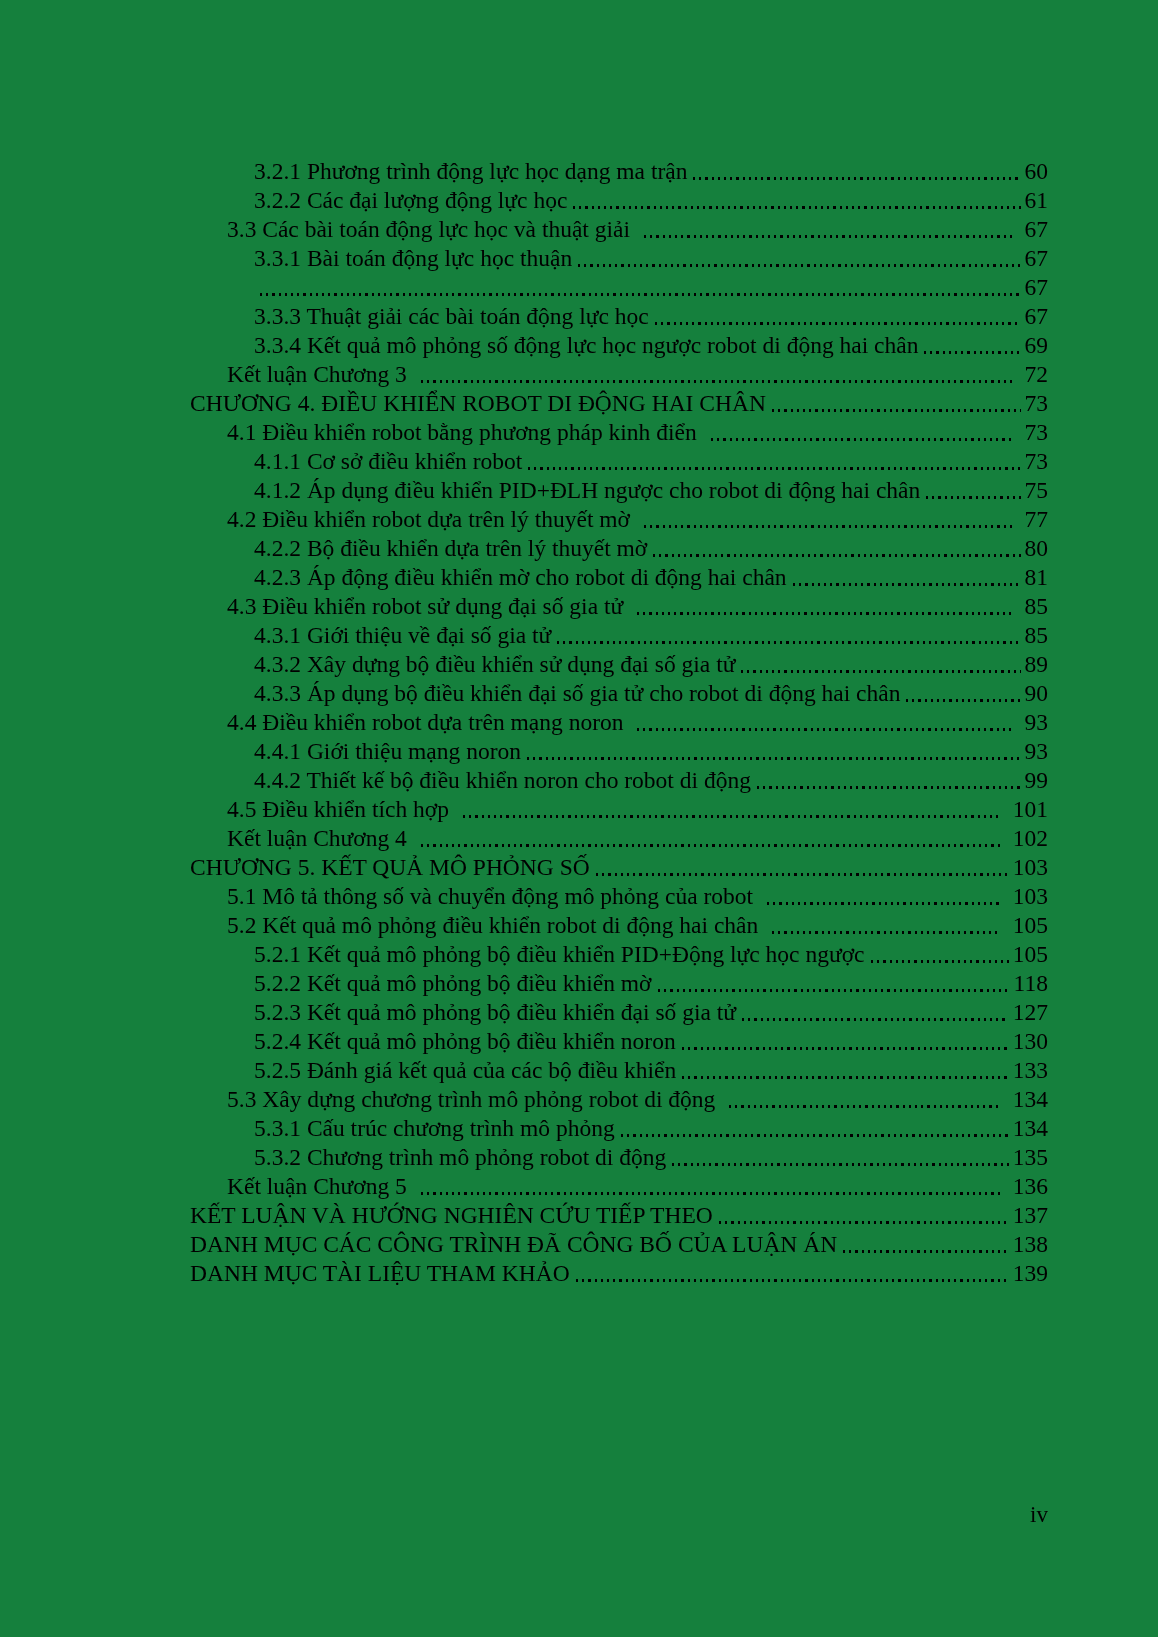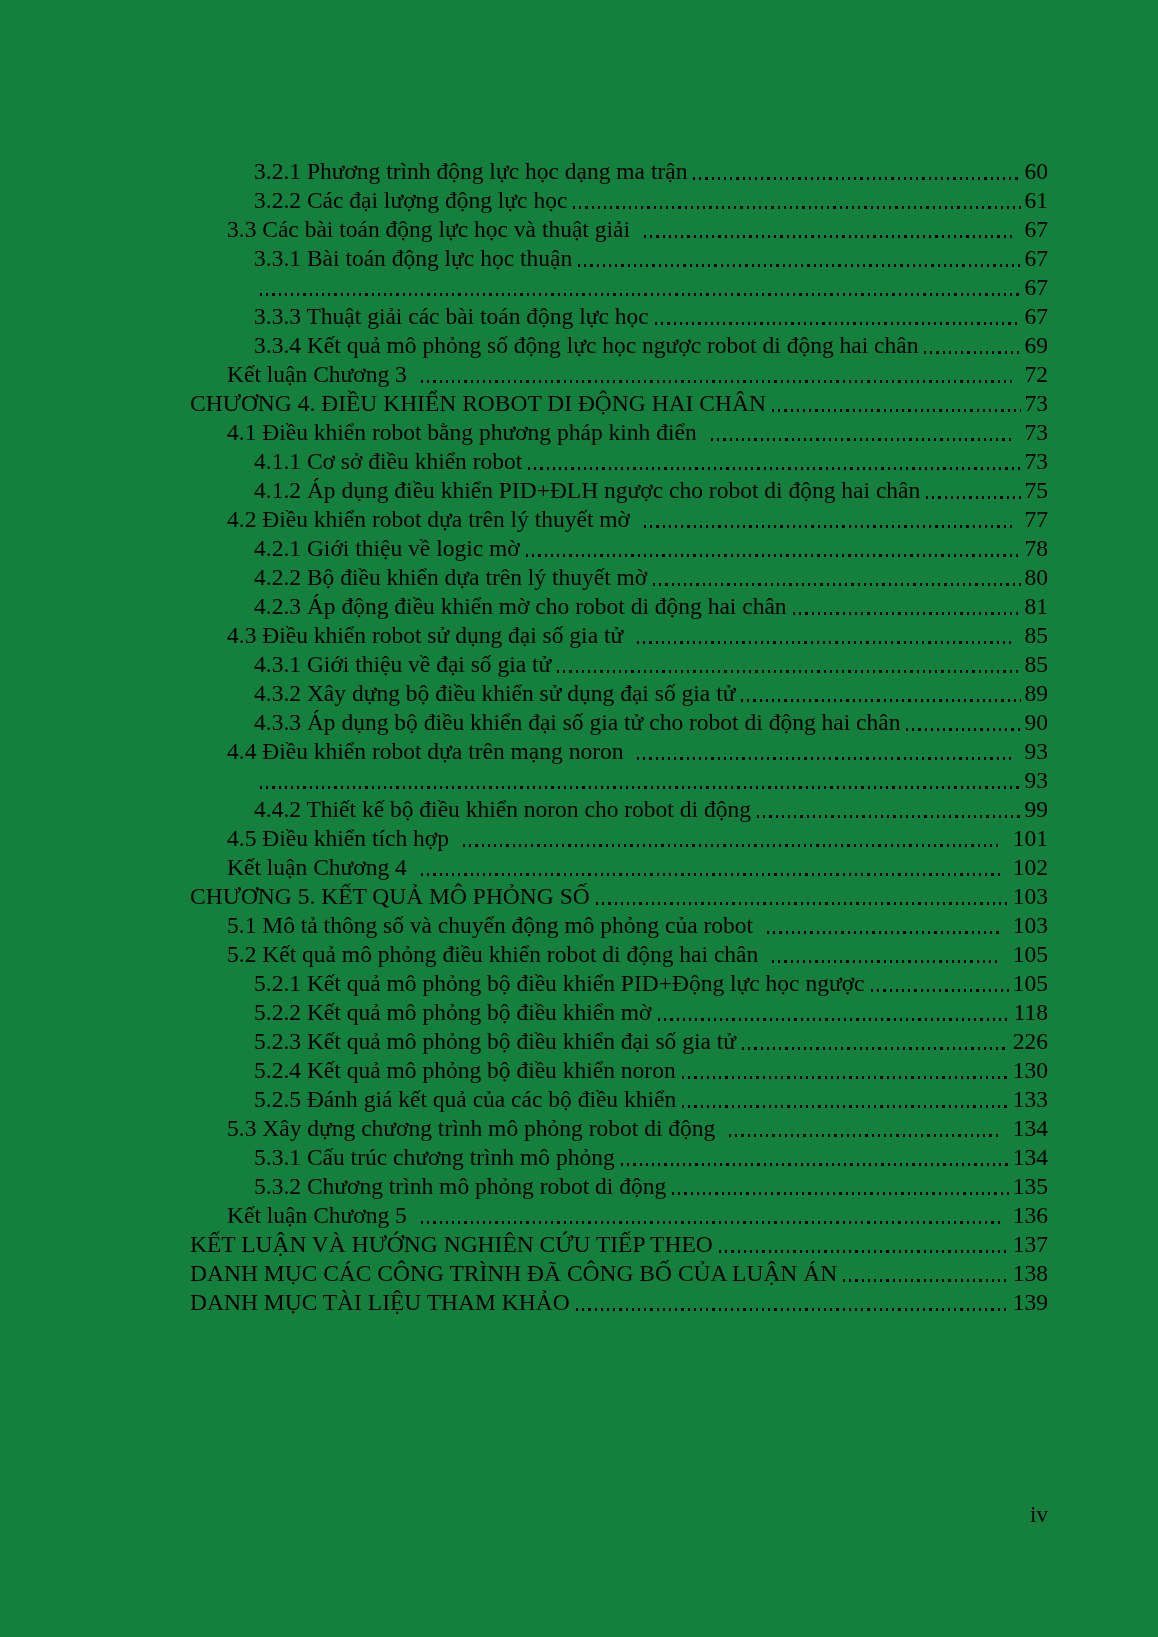--- a/index.html
+++ b/index.html
@@ -109,25 +109,20 @@
         <span class="toc-text">4.1.2 Áp dụng điều khiển PID+ĐLH ngược cho robot di động hai chân</span>
         <span class="leader"></span>
         <span class="page-num">75</span>
       </div>
       <div class="toc-row level-1">
         <span class="toc-text">4.2 Điều khiển robot dựa trên lý thuyết mờ</span>
         <span class="leader"></span>
         <span class="page-num">77</span>
       </div>
       <div class="toc-row level-2">
-        <span class="toc-text">4.2.1 Giới thiệu về logic mờ</span>
-        <span class="leader"></span>
-        <span class="page-num">78</span>
-      </div>
-      <div class="toc-row level-2">
         <span class="toc-text">4.2.2 Bộ điều khiển dựa trên lý thuyết mờ</span>
         <span class="leader"></span>
         <span class="page-num">80</span>
       </div>
       <div class="toc-row level-2">
         <span class="toc-text">4.2.3 Áp động điều khiển mờ cho robot di động hai chân</span>
         <span class="leader"></span>
         <span class="page-num">81</span>
       </div>
       <div class="toc-row level-1">
@@ -149,20 +144,21 @@
         <span class="toc-text">4.3.3 Áp dụng bộ điều khiển đại số gia tử cho robot di động hai chân</span>
         <span class="leader"></span>
         <span class="page-num">90</span>
       </div>
       <div class="toc-row level-1">
         <span class="toc-text">4.4 Điều khiển robot dựa trên mạng noron</span>
         <span class="leader"></span>
         <span class="page-num">93</span>
       </div>
       <div class="toc-row level-2">
+        <span class="toc-text">4.4.1 Giới thiệu mạng noron</span>
         <span class="leader"></span>
         <span class="page-num">93</span>
       </div>
       <div class="toc-row level-2">
         <span class="toc-text">4.4.2 Thiết kế bộ điều khiển noron cho robot di động</span>
         <span class="leader"></span>
         <span class="page-num">99</span>
       </div>
       <div class="toc-row level-1">
         <span class="toc-text">4.5 Điều khiển tích hợp</span>
@@ -195,21 +191,21 @@
         <span class="page-num">105</span>
       </div>
       <div class="toc-row level-2">
         <span class="toc-text">5.2.2 Kết quả mô phỏng bộ điều khiển mờ</span>
         <span class="leader"></span>
         <span class="page-num">118</span>
       </div>
       <div class="toc-row level-2">
         <span class="toc-text">5.2.3 Kết quả mô phỏng bộ điều khiển đại số gia tử</span>
         <span class="leader"></span>
-        <span class="page-num">226</span>
+        <span class="page-num">127</span>
       </div>
       <div class="toc-row level-2">
         <span class="toc-text">5.2.4 Kết quả mô phỏng bộ điều khiển noron</span>
         <span class="leader"></span>
         <span class="page-num">130</span>
       </div>
       <div class="toc-row level-2">
         <span class="toc-text">5.2.5 Đánh giá kết quả của các bộ điều khiển</span>
         <span class="leader"></span>
         <span class="page-num">133</span>

